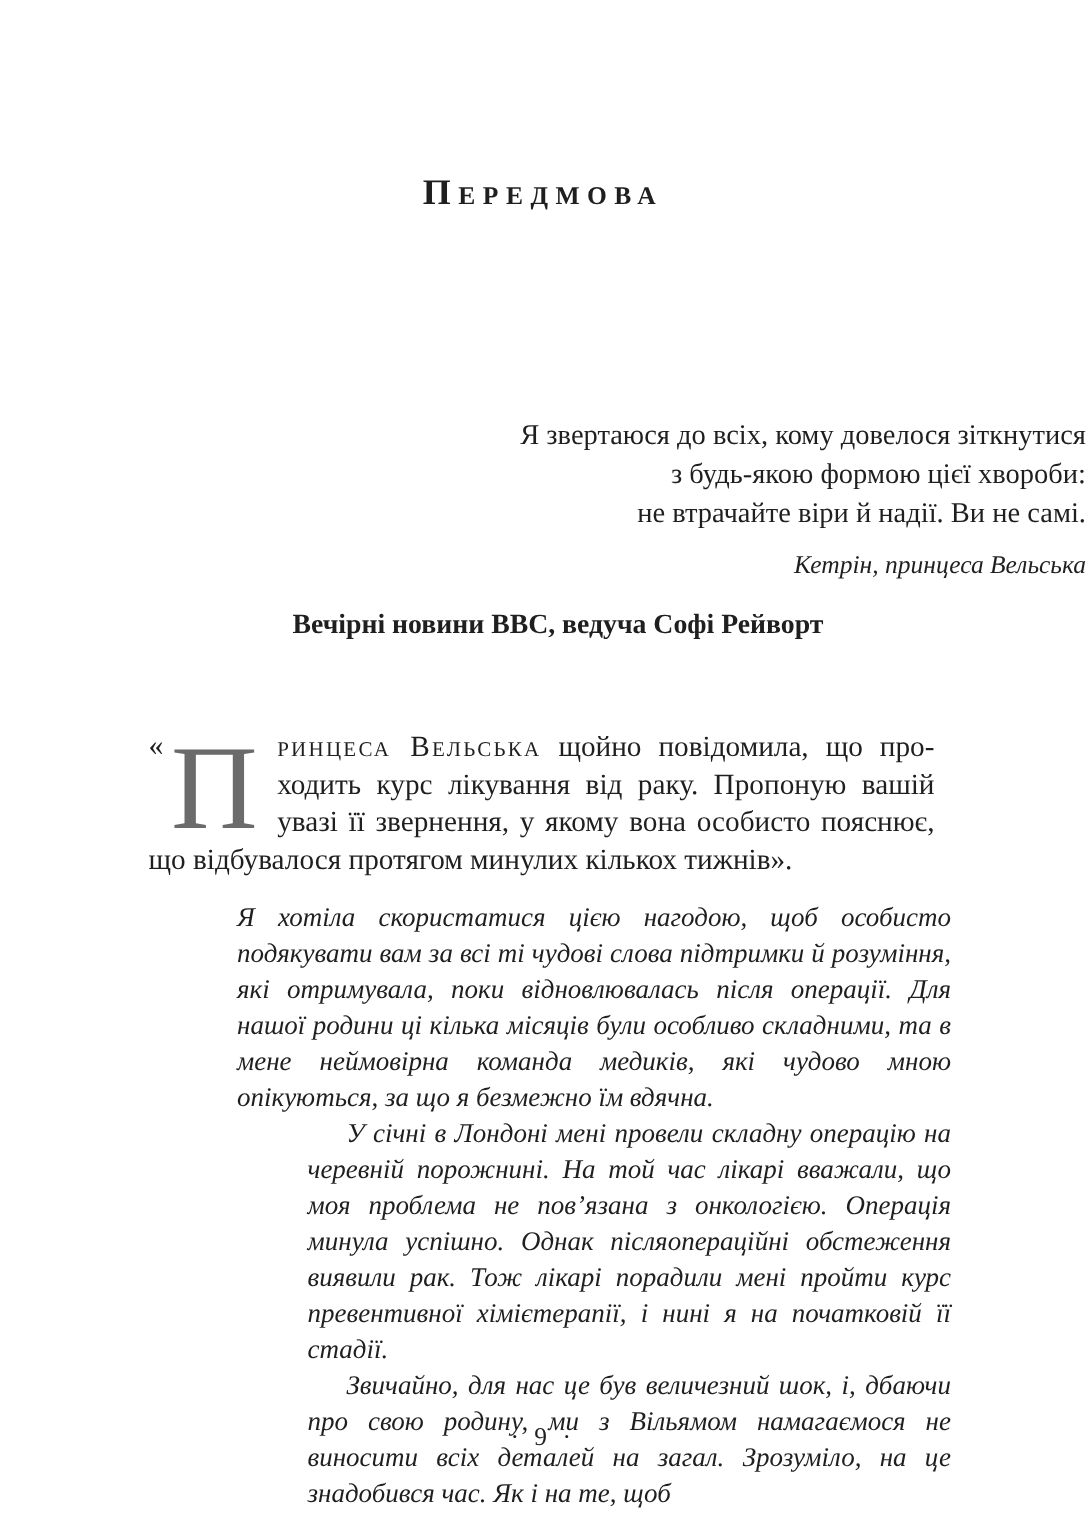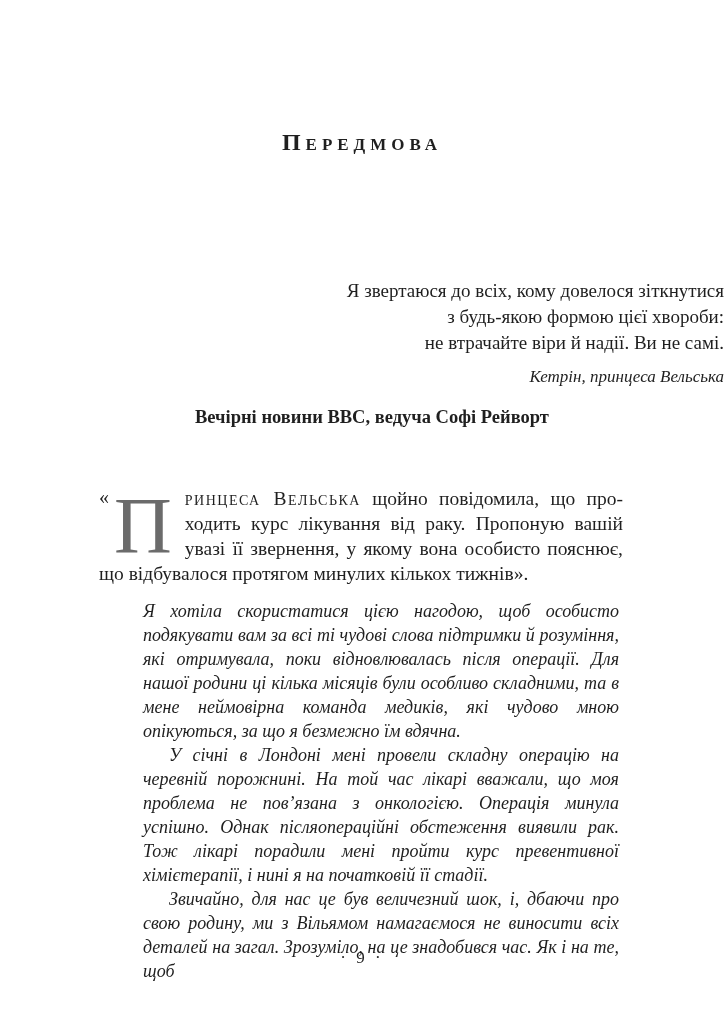--- a/index.html
+++ b/index.html
@@ -14,21 +14,21 @@
     background: var(--bg, #ffffff);
     font-family: "Liberation Serif", "DejaVu Serif", serif;
     color: var(--text, #1f1f1f);
     overflow: hidden;
   }
   .chapter-title {
     position: absolute;
     top: 116px;
     left: 0;
     right: 0;
-    margin: 13px;
+    margin: 0;
     text-align: center;
     font-size: 24px;
     font-weight: 600;
     font-variant: small-caps;
     letter-spacing: 5px;
     color: var(--text, #1f1f1f);
   }
   .epigraph {
     position: absolute;
     top: 278px;
@@ -76,32 +76,33 @@
     color: var(--dropcap, #6b6b6b);
   }
   .speaker {
     font-variant: small-caps;
     font-weight: 400;
     letter-spacing: 1.5px;
   }
   .letter {
     position: absolute;
     top: 599px;
-    left: 143px;
+    left: 158px;
     width: 476px;
     font-style: italic;
     font-size: 18px;
     line-height: 24px;
     text-align: justify;
   }
   .letter p {
     margin: 0;
   }
   .letter p + p {
     text-indent: 26px;
+    margin-left: 47px;
   }
   .page-number {
     position: absolute;
     top: 948px;
     left: 0;
     right: 0;
     text-align: center;
     font-size: 17px;
     letter-spacing: 3px;
     color: var(--text, #1f1f1f);

